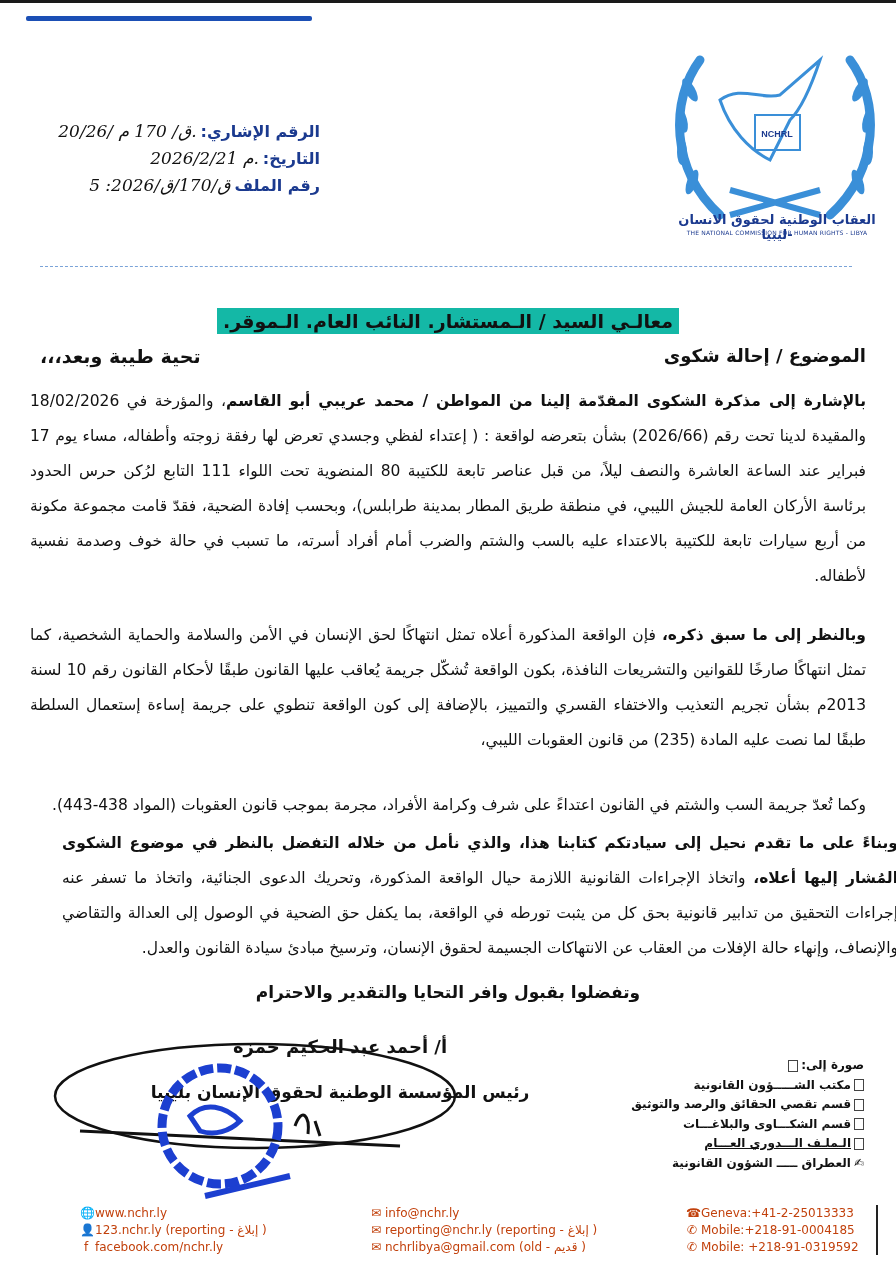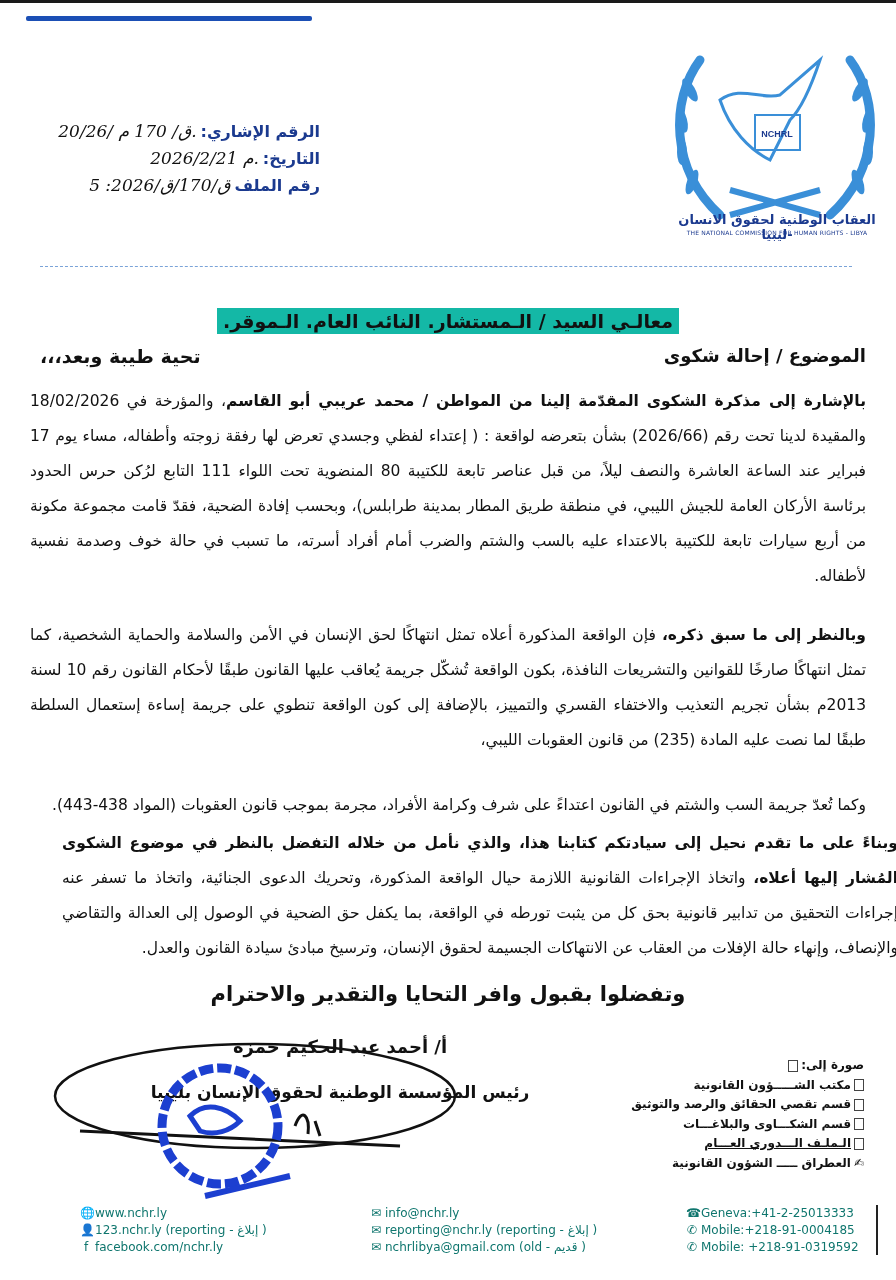--- a/index.html
+++ b/index.html
@@ -18,30 +18,30 @@
   .addressee span { background:#14b8a6; padding:2px 6px; }
   .greet-row { position:absolute; left:40px; top:345px; width:826px; height:28px; direction:rtl; }
   .subject { position:absolute; right:0; top:0; font-weight:bold; font-size:18px; }
   .greeting { position:absolute; left:0; top:0; font-weight:bold; font-size:19px; }
   .para { position:absolute; left:30px; width:836px; direction:rtl; text-align:justify; font-size:15.5px; line-height:35px; }
   .para b { font-weight:bold; }
   .p1 { top:384px; }
   .p2 { top:618px; }
   .p3 { top:788px; }
   .p4 { top:826px;margin-left:32px; }
-  .closing { position:absolute; left:0; top:982px; width:896px; text-align:center; font-weight:bold; font-size:21px; direction:rtl; }
+  .closing { position:absolute; left:0; top:982px; width:896px; text-align:center; font-weight:bold; font-size:17px; direction:rtl; }
   .signer { position:absolute; left:140px; top:1020px; width:400px; text-align:center; direction:rtl; font-weight:bold; }
   .signer-name { font-size:18px; line-height:30px;margin-top:12px; }
   .signer-title { font-size:17px; margin-top:20px; }
   .stamp { position:absolute; left:40px; top:1036px; width:420px; height:170px; pointer-events:none; }
   .cc { position:absolute; left:600px; top:1056px; width:264px; direction:rtl; font-size:12px; font-weight:bold; line-height:19.5px; }
   .cc-row { display:flex; align-items:center; gap:3px; white-space:nowrap; }
   .cc-icon { display:inline-block; width:8px; height:10px; border:1px solid #444; font-size:7px; line-height:8px; text-align:center; }
   .cc-underline { text-decoration:underline; }
-  .footer { position:absolute; left:0; top:1205px; width:896px; height:60px; font-size:12px; color:#0f766e; line-height:17px; }
+  .footer { position:absolute; left:0; top:1205px; width:896px; height:60px; font-size:12px; color:#c2410c; line-height:17px; }
   .fcol { position:absolute; top:0; white-space:nowrap; }
   .fcol1 { left:80px; }
   .fcol2 { left:370px; }
   .fcol3 { left:686px; }
   .ficon { display:inline-block; width:12px; text-align:center; margin-right:3px; }
   .fbar { position:absolute; left:876px; top:1205px; width:2px; height:50px; background:#222; }
 </style>
 </head>
 <body>
 

